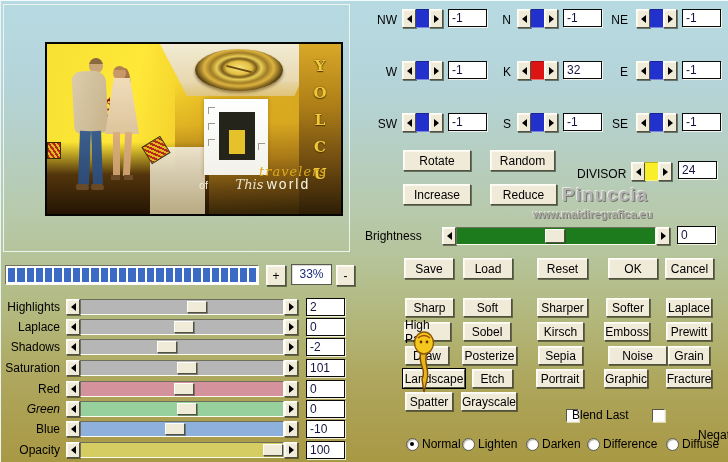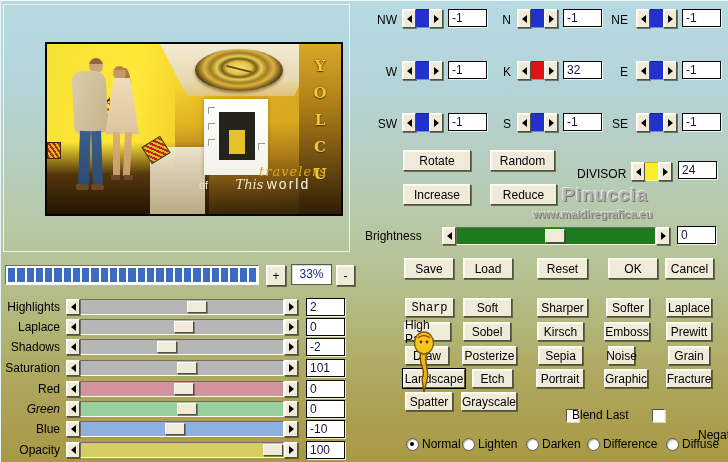--- a/index.html
+++ b/index.html
@@ -484,36 +484,36 @@
     </div>
 </div>
 <div class="vbox" style="left:677px;top:226px;">0</div>
 
 <div class="btn b3" style="left:404px;top:258px;width:50px;">Save</div>
 <div class="btn b3" style="left:463px;top:258px;width:50px;">Load</div>
 <div class="btn b3" style="left:537px;top:258px;width:51px;">Reset</div>
 <div class="btn b3" style="left:608px;top:258px;width:50px;">OK</div>
 <div class="btn b3" style="left:665px;top:258px;width:49px;">Cancel</div>
 
-<div class="btn b3" style="left:405px;top:298px;width:49px;height:19px;font-family:Liberation Mono, monospace;">Sharp</div>
+<div class="btn b3" style="left:405px;top:298px;width:49px;height:19px;">Sharp</div>
 <div class="btn b3" style="left:463px;top:298px;width:49px;height:19px;">Soft</div>
 <div class="btn b3" style="left:537px;top:298px;width:51px;height:19px;">Sharper</div>
 <div class="btn b3" style="left:606px;top:298px;width:44px;height:19px;">Softer</div>
 <div class="btn b3" style="left:666px;top:298px;width:46px;height:19px;">Laplace</div>
 
 <div class="btn b3" style="left:404px;top:322px;width:47px;height:19px;">High Pass</div>
 <div class="btn b3" style="left:463px;top:322px;width:48px;height:19px;">Sobel</div>
 <div class="btn b3" style="left:537px;top:322px;width:47px;height:19px;">Kirsch</div>
 <div class="btn b3" style="left:604px;top:322px;width:46px;height:19px;">Emboss</div>
 <div class="btn b3" style="left:666px;top:322px;width:46px;height:19px;">Prewitt</div>
 
 <div class="btn b3" style="left:405px;top:346px;width:44px;height:19px;">Draw</div>
 <div class="btn b3" style="left:462px;top:346px;width:55px;height:19px;">Posterize</div>
 <div class="btn b3" style="left:538px;top:346px;width:45px;height:19px;">Sepia</div>
-<div class="btn b3" style="left:608px;top:346px;width:27px;height:19px;">Noise</div>
+<div class="btn b3" style="left:608px;top:346px;width:59px;height:19px;">Noise</div>
 <div class="btn b3" style="left:668px;top:346px;width:42px;height:19px;">Grain</div>
 
 <div class="btn b3 btn-default" style="left:403px;top:369px;width:62px;height:19px;">Landscape</div>
 <div class="btn b3" style="left:472px;top:369px;width:41px;height:19px;">Etch</div>
 <div class="btn b3" style="left:536px;top:369px;width:48px;height:19px;">Portrait</div>
 <div class="btn b3" style="left:604px;top:369px;width:44px;height:19px;">Graphic</div>
 <div class="btn b3" style="left:666px;top:369px;width:46px;height:19px;">Fracture</div>
 
 <div class="btn b3" style="left:405px;top:392px;width:48px;height:19px;">Spatter</div>
 <div class="btn b3" style="left:461px;top:392px;width:56px;height:19px;">Grayscale</div>

